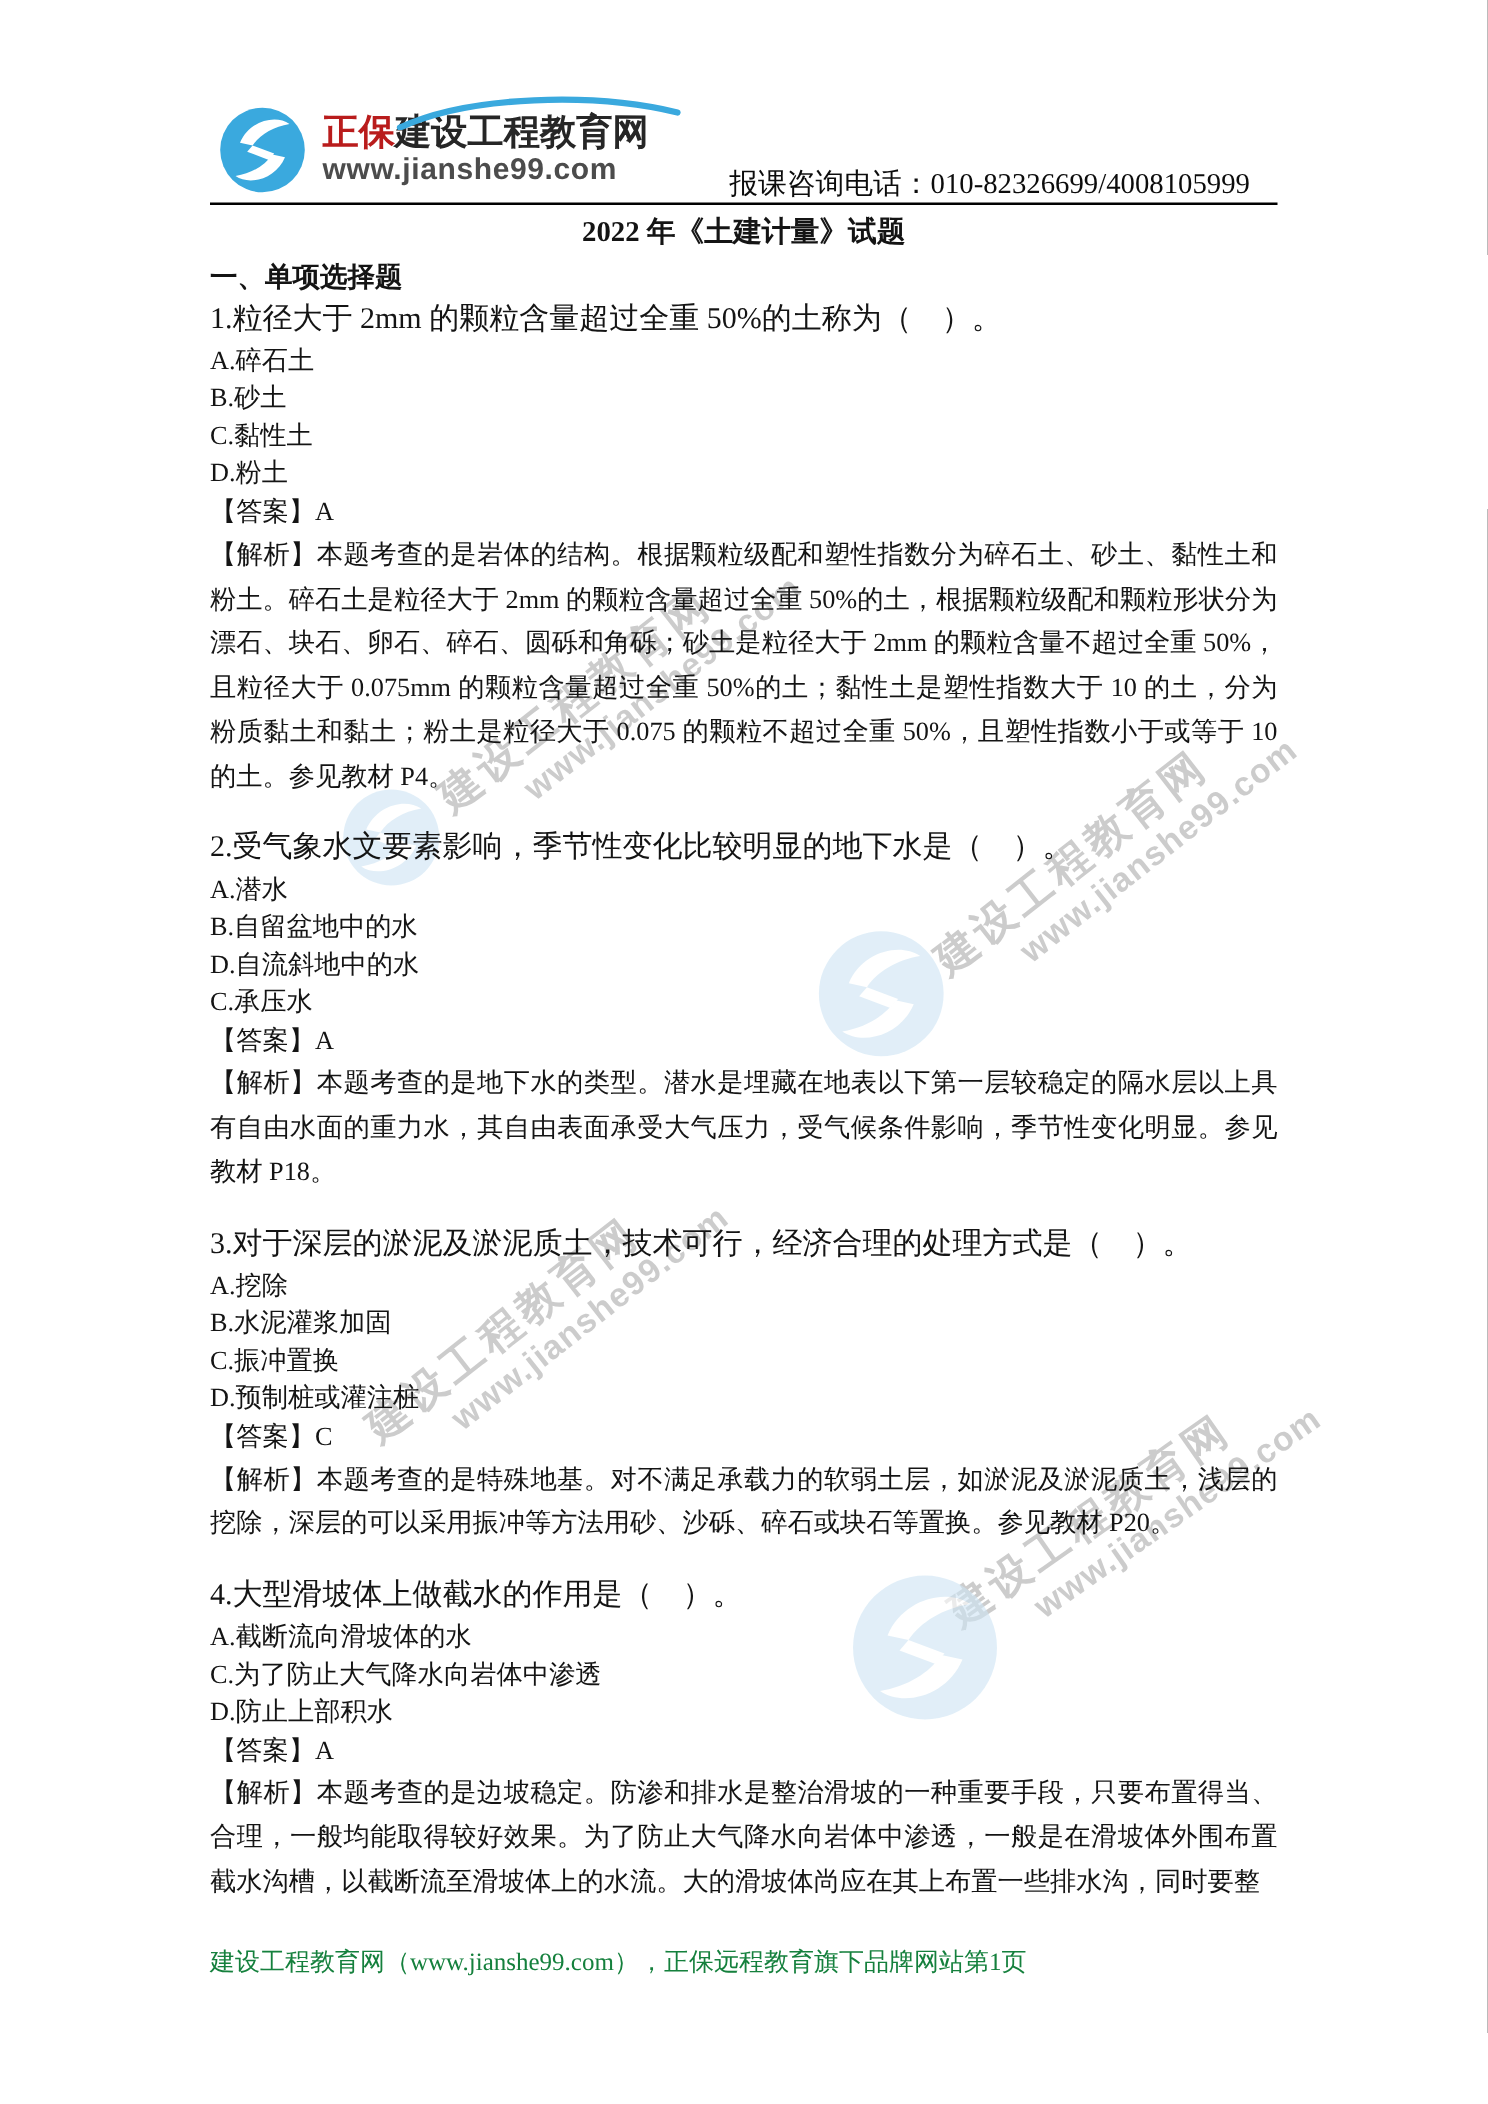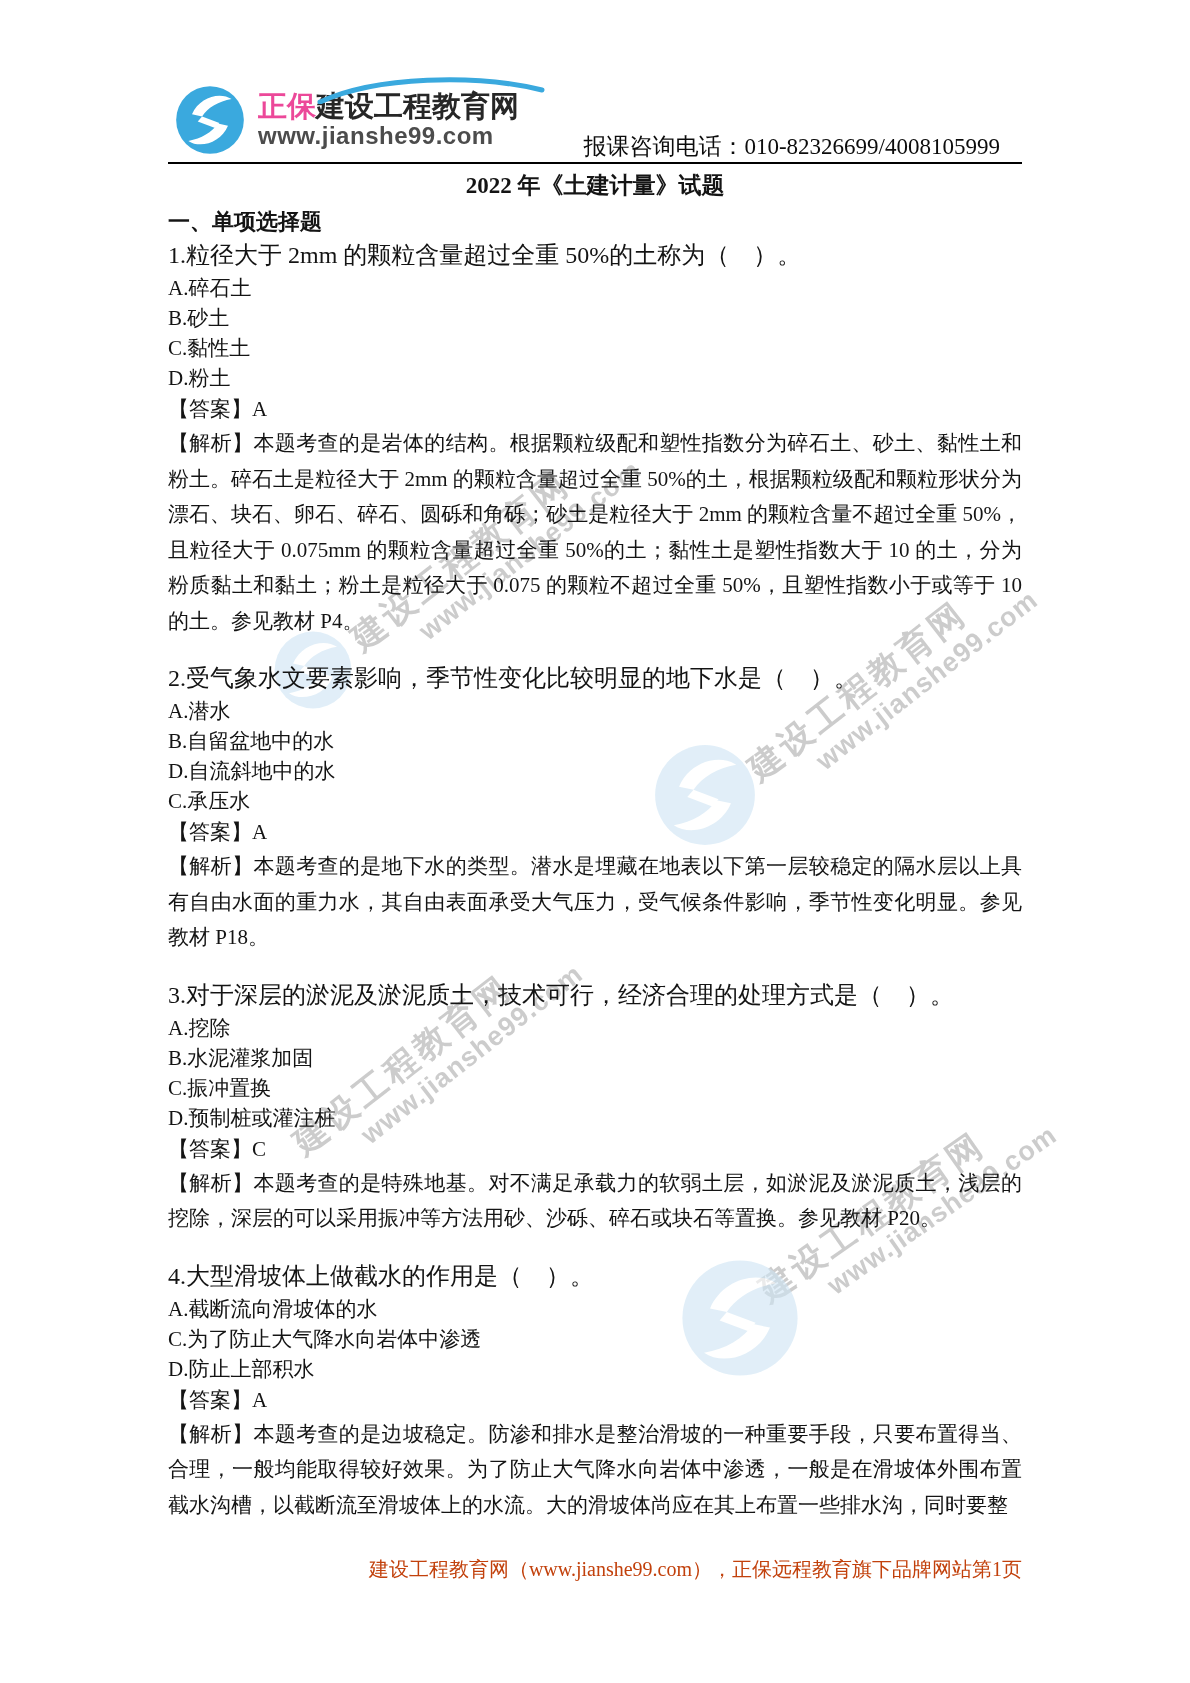--- a/index.html
+++ b/index.html
@@ -21,39 +21,39 @@
   .wm-circle{position:absolute;opacity:0.62;}
   
   .content{position:relative;z-index:1;padding:0 168px;}
   .header{position:relative;height:162px;border-bottom:2px solid #000;}
   .logo{position:absolute;left:6px;top:84px;display:flex;align-items:flex-start;}
   .logo-icon{width:72px;height:72px;flex:0 0 72px;}
   .logo-text{margin-left:12px;position:relative;padding-top:6px;
     font-family:"Liberation Sans","DejaVu Sans",sans-serif;font-weight:bold;}
   .logo-arc{position:absolute;left:58px;top:-10px;width:230px;height:30px;}
   .brand-line{font-size:29px;line-height:32px;white-space:nowrap;}
-  .brand-primary{color:#ec4899;}
+  .brand-primary{color:#b91c1c;}
   .brand-secondary{color:#262626;}
   .logo-url{font-size:24px;line-height:28px;color:#4c4c4c;letter-spacing:0.5px;}
   .phone-line{
     position:absolute;right:22px;bottom:0;
     font-size:23px;line-height:30px;color:#0c0c0c;white-space:nowrap;
   }
   .doc-title{margin-top:6px;text-align:center;font-size:23px;font-weight:bold;line-height:32px;}
   .section-heading{margin-top:4px;font-size:22px;font-weight:bold;line-height:32px;}
   .question{margin-bottom:22px;}
   .q-text{font-size:24px;line-height:35px;}
   .q-option{font-size:21px;line-height:30px;}
   .q-answer{font-size:21px;line-height:33px;}
   .q-analysis{font-size:21px;line-height:35.5px;text-align:justify;text-justify:inter-ideograph;}
   
   .footer{
     position:absolute;z-index:1;left:168px;right:168px;top:1556px;
-    display:flex;justify-content:flex-end;align-items:baseline;
-    font-size:20px;color:#c2410c;
+    display:flex;justify-content:flex-start;align-items:baseline;
+    font-size:20px;color:#15803d;
   }
 </style>
 </head>
 <body>
 
 <div class="page">
 
   <div class="wm-layer">
 
     <div class="wm-text" style="left:330px;top:518px;">

